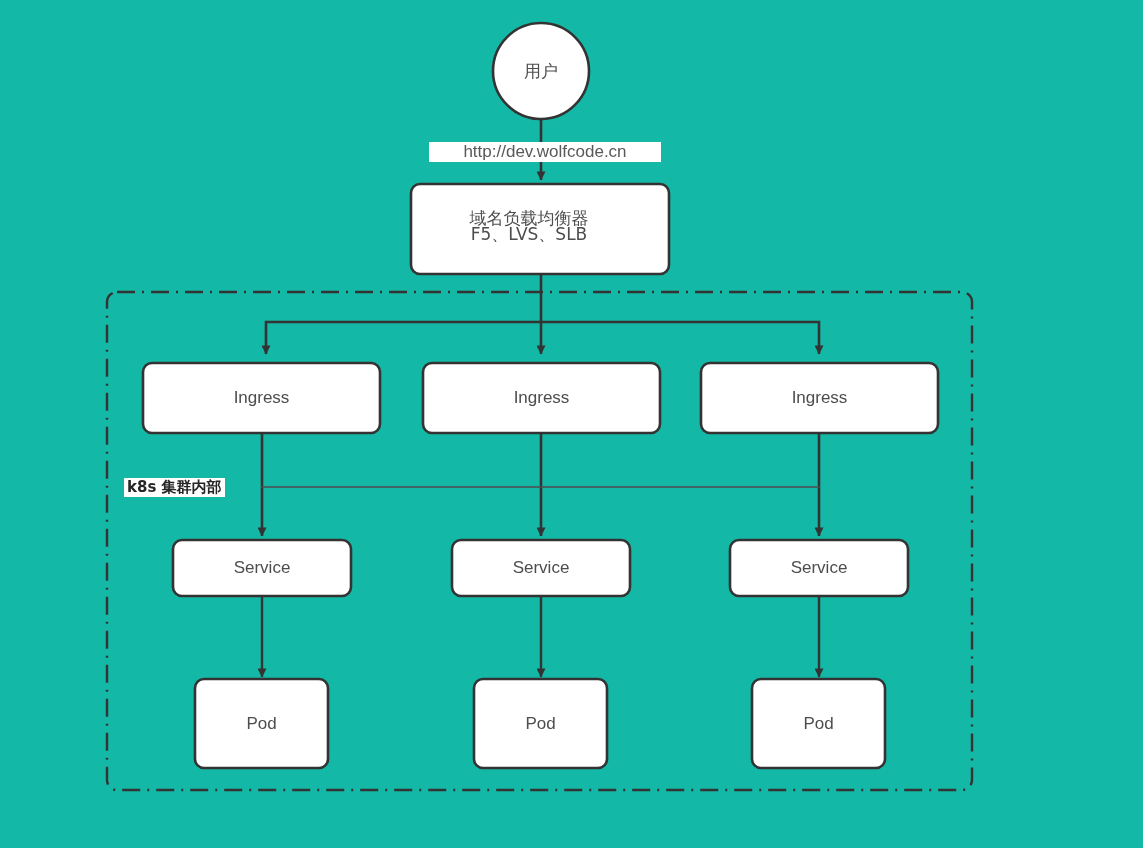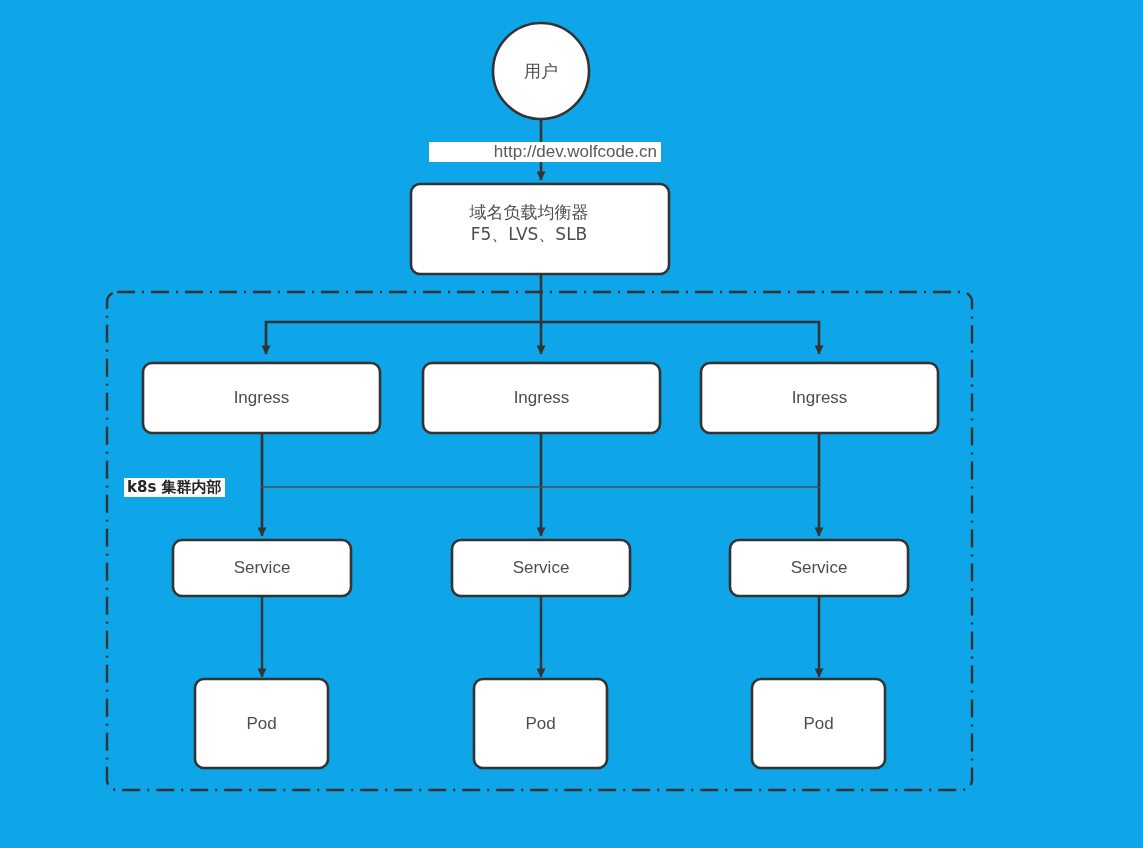--- a/index.html
+++ b/index.html
@@ -4,21 +4,21 @@
 <style>
   html, body {
     margin: 0;
     padding: 0;
     background: #ffffff;
   }
   #canvas {
     position: relative;
     width: 1143px;
     height: 848px;
-    background: #0ea5e9;
+    background: #14b8a6;
     font-family: "Liberation Sans", "DejaVu Sans", sans-serif;
     overflow: hidden;
   }
   #diagram-svg {
     position: absolute;
     left: 0;
     top: 0;
     width: 1143px;
     height: 848px;
   }
@@ -29,21 +29,21 @@
     font-size: 17px;
     line-height: 24px;
     white-space: pre-line;
     pointer-events: none;
   }
   .node-label.cjk {
     font-family: "DejaVu Sans", "Liberation Sans", sans-serif;
   }
   .edge-label {
     position: absolute;
-    text-align: right;
+    text-align: center;
     color: #595959;
     font-size: 17px;
     background: #ffffff;
     padding: 0 4px;
     white-space: nowrap;
   }
   .zone-label {
     position: absolute;
     font-weight: bold;
     font-size: 15px;
@@ -105,21 +105,21 @@
 
     <rect x="195" y="679" width="133" height="89" rx="9" ry="9" fill="#ffffff" stroke="#333333" stroke-width="2.6"></rect>
     <rect x="474" y="679" width="133" height="89" rx="9" ry="9" fill="#ffffff" stroke="#333333" stroke-width="2.6"></rect>
     <rect x="752" y="679" width="133" height="89" rx="9" ry="9" fill="#ffffff" stroke="#333333" stroke-width="2.6"></rect>
   </svg>
 
   <div class="user-label" style="left:491px; top:60px; width:100px;">用户</div>
 
   <div class="edge-label" style="left:429px; top:142px; width:224px;">http://dev.wolfcode.cn</div>
 
-  <div class="node-label cjk" style="left:411px; top:200px; width:236px;">域名负载均衡器</div>
+  <div class="node-label cjk" style="left:411px; top:206px; width:236px;">域名负载均衡器</div>
   <div class="node-label cjk" style="left:411px; top:222px; width:236px;">F5、LVS、SLB</div>
 
   <div class="zone-label" style="left:124px; top:478px;">k8s 集群内部</div>
 
   <div class="node-label" style="left:143px; top:386px; width:237px;">Ingress</div>
   <div class="node-label" style="left:423px; top:386px; width:237px;">Ingress</div>
   <div class="node-label" style="left:701px; top:386px; width:237px;">Ingress</div>
 
   <div class="node-label" style="left:173px; top:556px; width:178px;">Service</div>
   <div class="node-label" style="left:452px; top:556px; width:178px;">Service</div>

